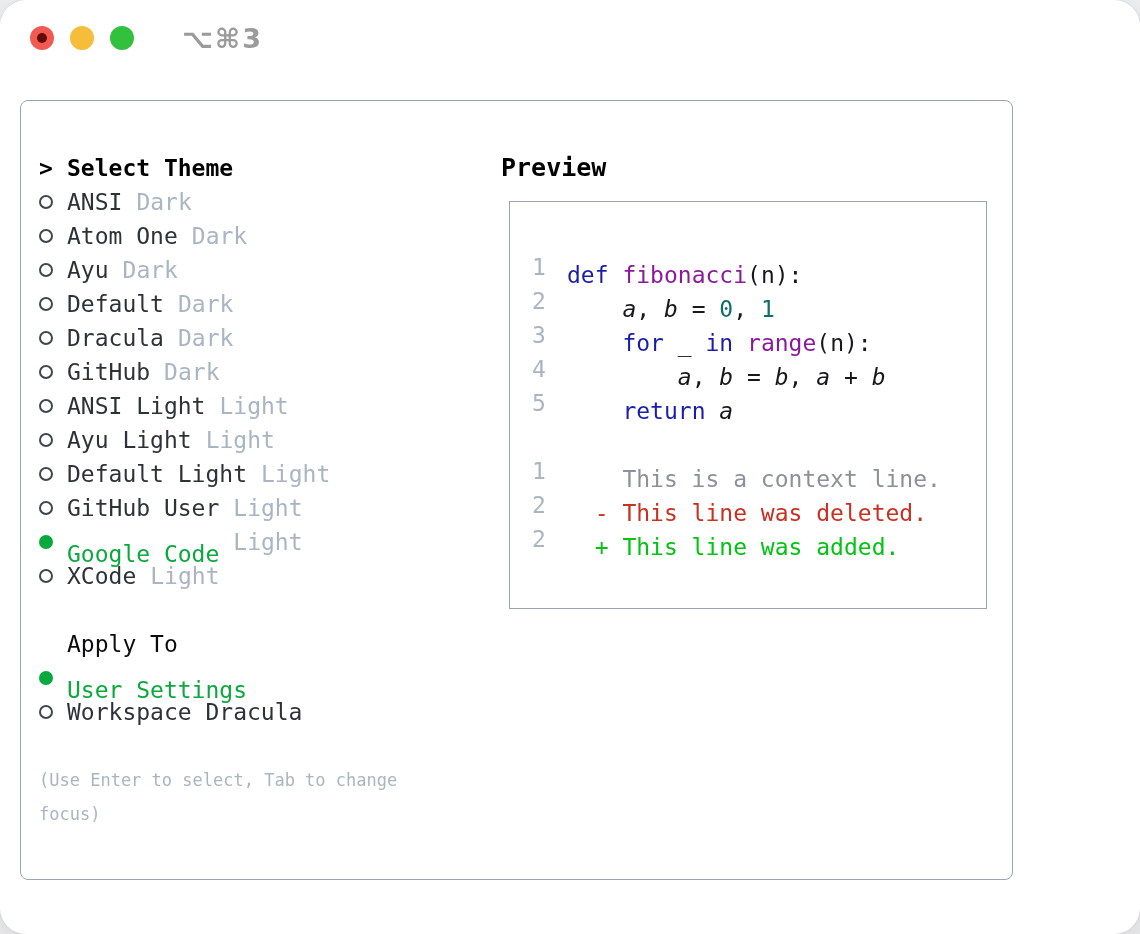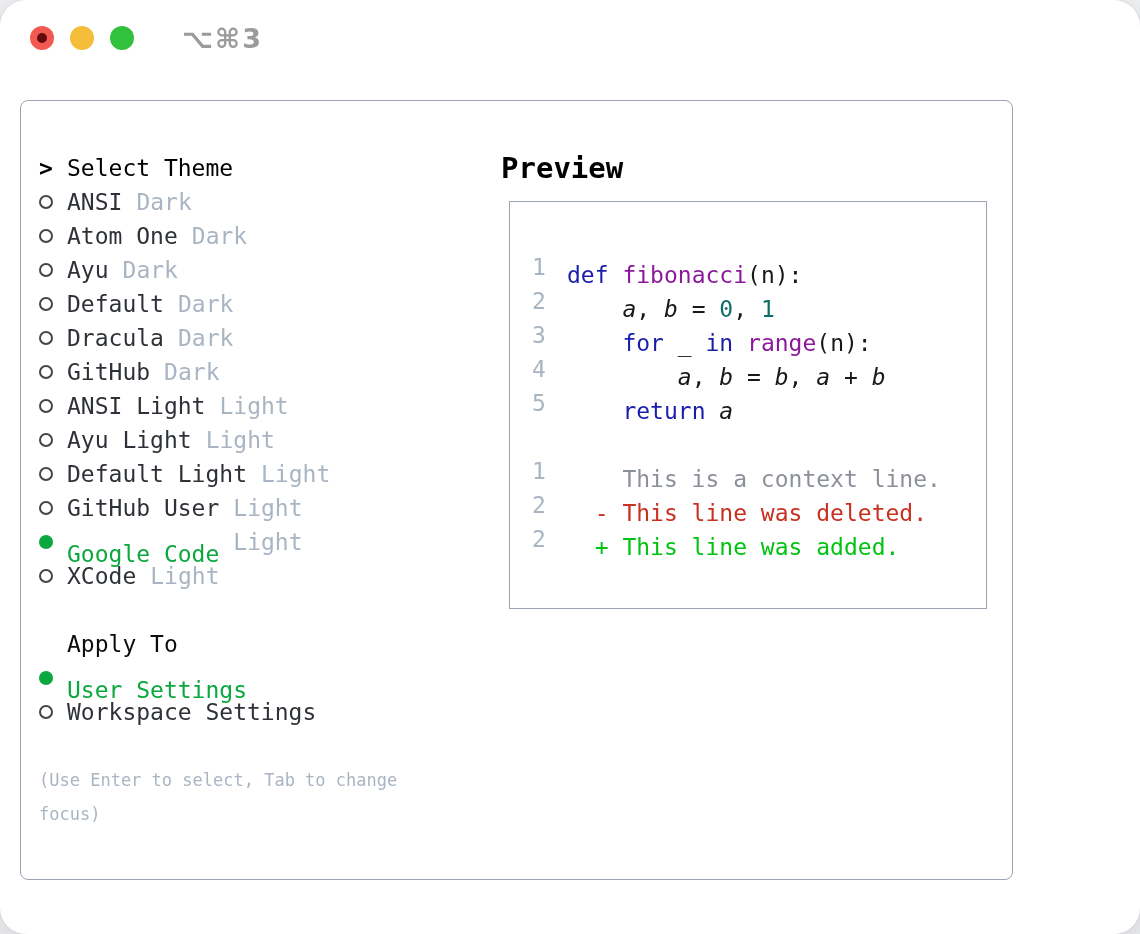--- a/index.html
+++ b/index.html
@@ -32,32 +32,32 @@
   .shortcut{margin-left:32px;font-family:"DejaVu Sans",sans-serif;font-weight:bold;font-size:27px;color:var(--titlebar-text);letter-spacing:2px;}
   
   .panel{
     position:absolute;left:20px;top:100px;width:993px;height:780px;
     border:1.5px solid var(--panel-border);border-radius:8px;
     padding:50px 20px 0 18px;display:flex;background:#fff;
   }
   .left{width:462px;flex:none;}
   .row{display:flex;align-items:center;height:34px;font-size:23px;color:var(--text-primary);line-height:34px;}
   .lead{width:28px;flex:none;font-weight:bold;color:#000;}
-  .title{font-weight:normal;color:#000;text-align:right;}
+  .title{font-weight:bold;color:#000;text-align:right;}
   .radio{width:14px;height:14px;border-radius:50%;border:2px solid #41454c;margin-right:14px;flex:none;background:transparent;}
   .radio.on{border:none;background:var(--select-green);}
   .theme-item{cursor:pointer;text-align:right;}
   .theme-item.selected .name{color:var(--select-green);margin-top:23px;}
   .variant{color:var(--text-secondary);margin-left:14px;}
   .section{margin-top:34px;}
   .section-title .stitle{color:#0b0c0f;}
   .hint{margin-top:34px;max-width:420px;font-size:17px;line-height:34px;color:var(--hint);}
   
   .right{flex:1;}
-  .preview-title{height:34px;line-height:34px;font-size:29px;font-weight:bold;color:#000;}
+  .preview-title{height:34px;line-height:34px;font-size:25px;font-weight:bold;color:#000;}
   .preview-box{
     margin-top:16px;margin-left:8px;width:478px;height:408px;
     border:1.5px solid var(--panel-border);padding:48px 0 0 22px;background:#fff;
   }
   .crow{display:flex;height:34px;font-size:23px;line-height:34px;}
   .ln{width:21px;margin-right:14px;color:var(--line-number);flex:none;}
   .code,.dtext{white-space:pre;margin-top:8px;}
   .tk-kw{color:var(--keyword);}
   .tk-fn{color:var(--function);}
   .tk-lit{color:var(--literal);}
@@ -157,21 +157,21 @@
           <span class="lead"></span>
           <span class="stitle">Apply To</span>
         </div>
         <div id="apply-list">
             <div class="row theme-item selected">
               <span class="radio on"></span>
               <span class="name">User Settings</span>
             </div>
             <div class="row theme-item">
               <span class="radio"></span>
-              <span class="name">Workspace Settings</span>
+              <span class="name">Workspace Dracula</span>
             </div>
           </div>
       </div>
 
       <div class="hint">(Use Enter to select, Tab to change focus)</div>
     </div>
 
     <div class="right">
       <div class="preview-title">Preview</div>
       <div class="preview-box">

